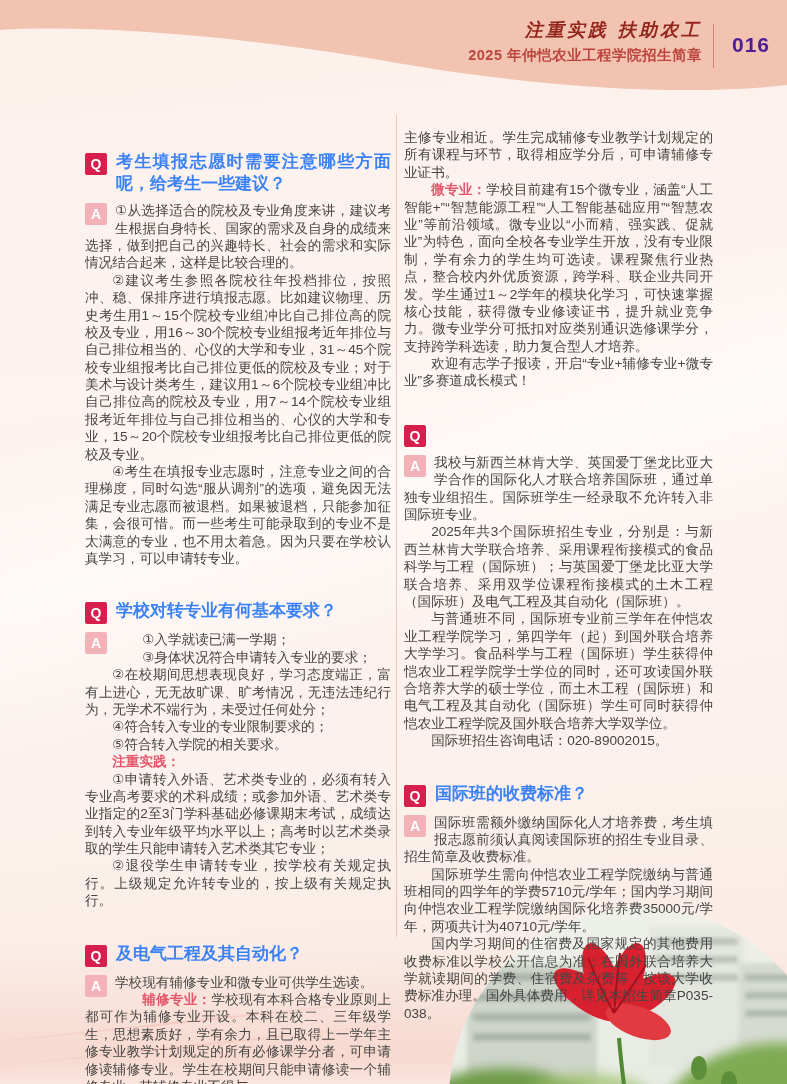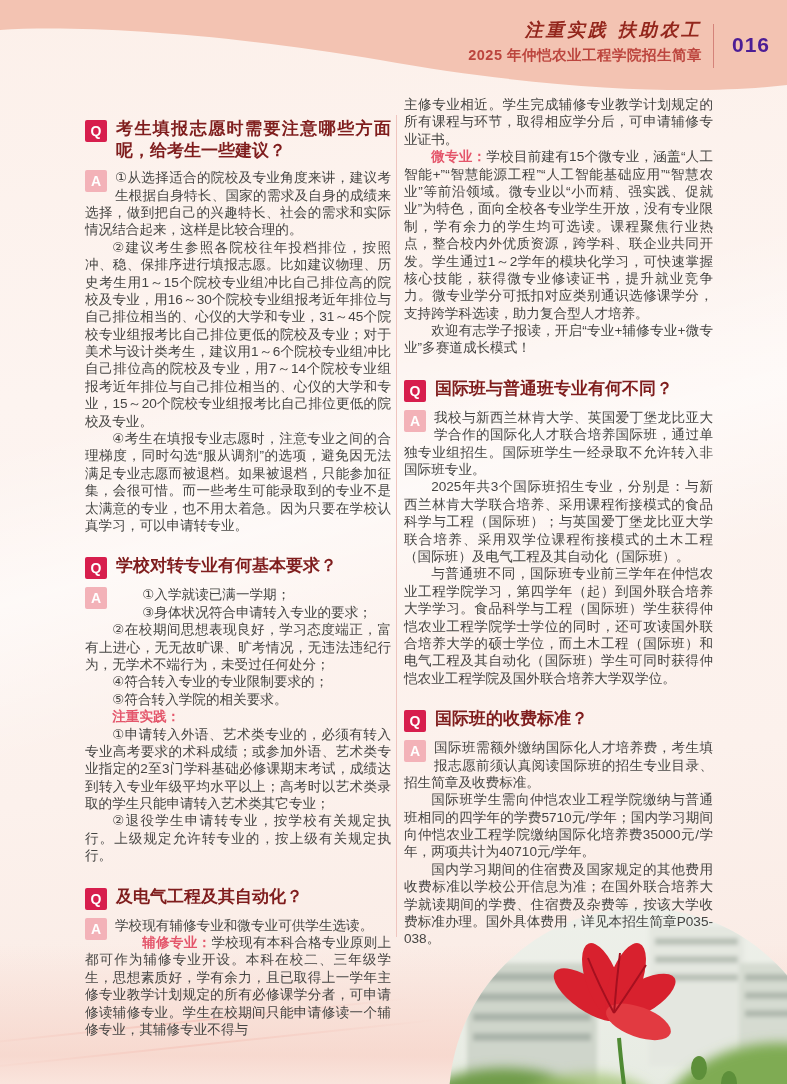--- a/index.html
+++ b/index.html
@@ -33,28 +33,28 @@
   .subtitle{font-size:14.5px;color:#bc453e;font-weight:bold;margin-top:4px;letter-spacing:0.5px;text-align:right;}
   .header-divider{position:absolute;top:24px;left:713px;height:44px;width:1px;background:#d4837a;z-index:2;}
   .page-num{position:absolute;top:33px;left:722px;width:58px;text-align:center;
     font-size:21px;font-weight:bold;color:#4c1d95;letter-spacing:1px;z-index:2;}
   
   .col{position:absolute;z-index:2;}
   .col-left{left:85px;top:118px;width:306px;}
   .col-right{left:404px;top:96px;width:309px;}
   .col-divider{position:absolute;left:396px;top:115px;height:822px;width:1px;background:#efc5bf;z-index:1;}
   
-  .qa{margin-bottom:21px;}
+  .qa{margin-bottom:21px;margin-top:33px;}
   .q-head{display:flex;align-items:flex-start;margin-bottom:7px;}
   .q-badge{
     flex:0 0 auto;width:22px;height:22px;margin:2px 9px 0 0;border-radius:2px;
     background:#d71e4d;color:#ffffff;font-weight:bold;font-size:14px;
     display:flex;align-items:center;justify-content:center;
   }
-  .q-title{margin:0;font-size:17px;line-height:1.3;font-weight:bold;color:#7f1d1d;text-align:justify;}
+  .q-title{margin:0;font-size:17px;line-height:1.3;font-weight:bold;color:#3b82f6;text-align:justify;}
   .answer{overflow:visible;}
   .a-badge{
     float:left;width:22px;height:22px;margin:1px 8px 2px 0;border-radius:2px;
     background:#f3b2b8;color:#ffffff;font-weight:bold;font-size:14px;
     display:flex;align-items:center;justify-content:center;
   }
   .para{margin:0;font-size:13.6px;line-height:1.28;color:#454543;text-align:justify;}
   .para.indent{text-indent:2em;}
   .hl{color:#e4566b;font-weight:bold;}
   
@@ -138,27 +138,27 @@
 
     <section class="qa">
       <p class="para">主修专业相近。学生完成辅修专业教学计划规定的所有课程与环节，取得相应学分后，可申请辅修专业证书。</p>
       <p class="para indent"><span class="hl">微专业：</span><span>学校目前建有15个微专业，涵盖“人工智能+”“智慧能源工程”“人工智能基础应用”“智慧农业”等前沿领域。微专业以“小而精、强实践、促就业”为特色，面向全校各专业学生开放，没有专业限制，学有余力的学生均可选读。课程聚焦行业热点，整合校内外优质资源，跨学科、联企业共同开发。学生通过1～2学年的模块化学习，可快速掌握核心技能，获得微专业修读证书，提升就业竞争力。微专业学分可抵扣对应类别通识选修课学分，支持跨学科选读，助力复合型人才培养。</span></p>
       <p class="para indent">欢迎有志学子报读，开启“专业+辅修专业+微专业”多赛道成长模式！</p>
     </section>
 
     <section class="qa">
       <div class="q-head">
         <span class="q-badge">Q</span>
-        <h2 class="q-title">国际班与普通班专业有何不同？</h2>
       </div>
       <div class="answer">
         <span class="a-badge">A</span>
         <p class="para">我校与新西兰林肯大学、英国爱丁堡龙比亚大学合作的国际化人才联合培养国际班，通过单独专业组招生。国际班学生一经录取不允许转入非国际班专业。</p>
         <p class="para indent">2025年共3个国际班招生专业，分别是：与新西兰林肯大学联合培养、采用课程衔接模式的食品科学与工程（国际班）；与英国爱丁堡龙比亚大学联合培养、采用双学位课程衔接模式的土木工程（国际班）及电气工程及其自动化（国际班）。</p>
         <p class="para indent">与普通班不同，国际班专业前三学年在仲恺农业工程学院学习，第四学年（起）到国外联合培养大学学习。食品科学与工程（国际班）学生获得仲恺农业工程学院学士学位的同时，还可攻读国外联合培养大学的硕士学位，而土木工程（国际班）和电气工程及其自动化（国际班）学生可同时获得仲恺农业工程学院及国外联合培养大学双学位。</p>
+        <p class="para indent">国际班招生咨询电话：020-89002015。</p>
       </div>
     </section>
 
     <section class="qa">
       <div class="q-head">
         <span class="q-badge">Q</span>
         <h2 class="q-title">国际班的收费标准？</h2>
       </div>
       <div class="answer">
         <span class="a-badge">A</span>

